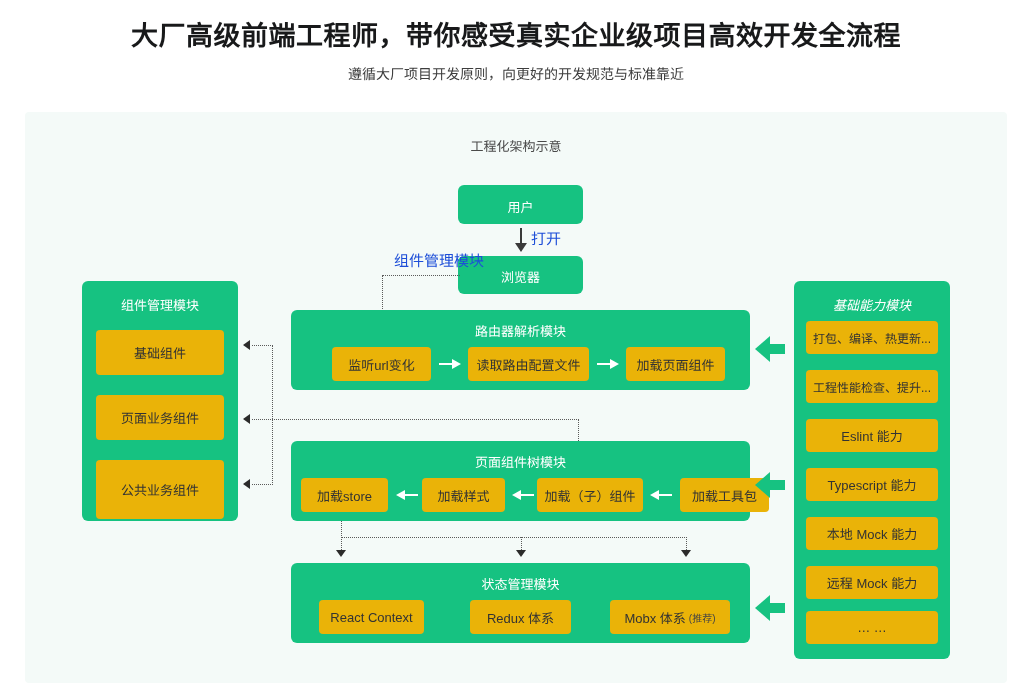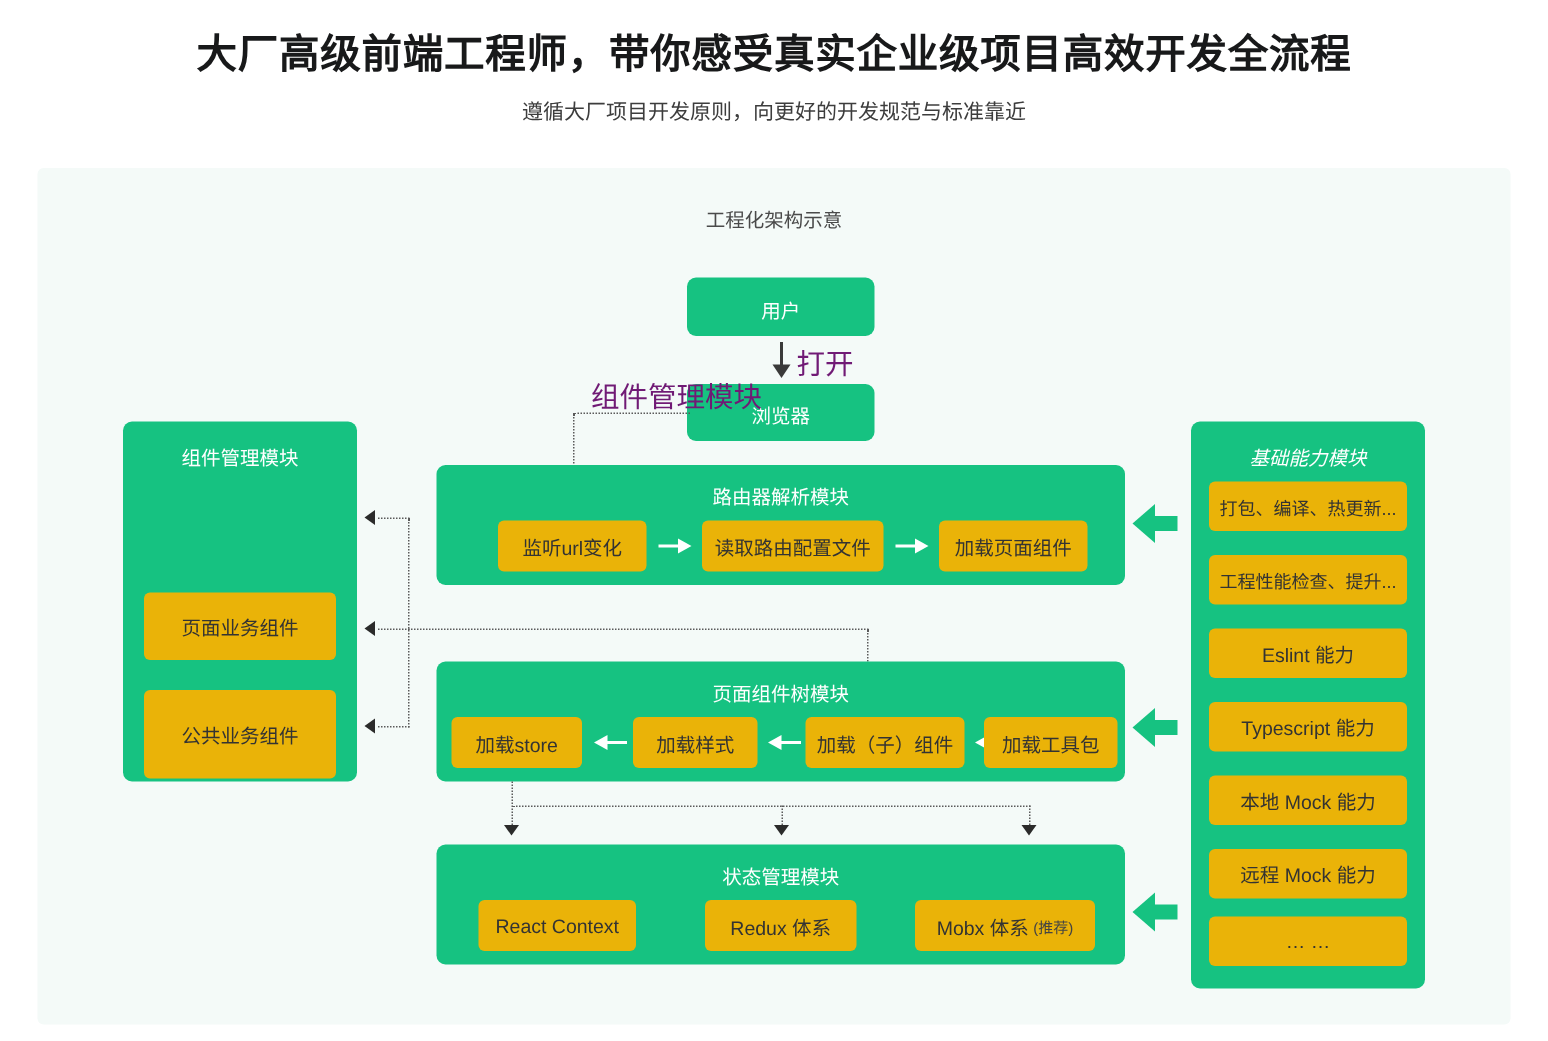--- a/index.html
+++ b/index.html
@@ -136,21 +136,21 @@
     border-bottom: 13px solid transparent;
     border-right: 15px solid #16c281;
   }
   .fat-arrow-left .tail {
     position: absolute; left: 14px; top: 8px;
     width: 16px; height: 10px;
     background: #16c281;
   }
   .label-text {
     position: absolute;
-    font-size: 19px; color: #701a75;
+    font-size: 15px; color: #1d4ed8;
     white-space: nowrap;
   }
 </style>
 </head>
 <body>
 
 <div class="page">
 
   <div class="title">大厂高级前端工程师，带你感受真实企业级项目高效开发全流程</div>
   <div class="subtitle">遵循大厂项目开发原则，向更好的开发规范与标准靠近</div>
@@ -171,20 +171,21 @@
     <div class="box-label" style="top:11px;">浏览器</div>
   </div>
 
   <div class="h-dotted" style="left:382px; top:275px; width:78px;"></div>
   <div class="v-dotted" style="left:382px; top:275px; height:60px;"></div>
   <div class="arrow-down" style="left:377px; top:333px;"></div>
   <div class="label-text" style="left:394px; top:249px;">组件管理模块</div>
 
   <div class="green-box" style="left:82px; top:281px; width:156px; height:240px;">
     <div class="group-title" style="top:14px;">组件管理模块</div>
+    <div class="white-card" style="left:14px; top:49px; width:128px; height:45px;">基础组件</div>
     <div class="white-card" style="left:14px; top:114px; width:128px; height:45px;">页面业务组件</div>
     <div class="white-card" style="left:14px; top:179px; width:128px; height:59px;">公共业务组件</div>
   </div>
 
   <div class="v-dotted" style="left:272px; top:345px; height:140px;"></div>
   <div class="h-dotted" style="left:252px; top:345px; width:21px;"></div>
   <div class="h-dotted" style="left:252px; top:419px; width:21px;"></div>
   <div class="h-dotted" style="left:252px; top:484px; width:21px;"></div>
   <div class="arrow-left" style="left:243px; top:340px;"></div>
   <div class="arrow-left" style="left:243px; top:414px;"></div>
@@ -208,21 +209,21 @@
     <div class="group-title" style="top:11px;">页面组件树模块</div>
     <div class="white-card" style="left:10px; top:37px; width:87px; height:34px;">加载store</div>
     <div class="arrow-glyph left" style="left:105px; top:49px;"></div>
     <div class="arrow-shaft" style="left:113px; top:53px; width:14px;"></div>
     <div class="white-card" style="left:131px; top:37px; width:83px; height:34px;">加载样式</div>
     <div class="arrow-glyph left" style="left:221px; top:49px;"></div>
     <div class="arrow-shaft" style="left:229px; top:53px; width:14px;"></div>
     <div class="white-card" style="left:246px; top:37px; width:106px; height:34px;">加载（子）组件</div>
     <div class="arrow-glyph left" style="left:359px; top:49px;"></div>
     <div class="arrow-shaft" style="left:367px; top:53px; width:14px;"></div>
-    <div class="white-card" style="left:365px; top:37px; width:89px; height:34px;">加载工具包</div>
+    <div class="white-card" style="left:389px; top:37px; width:89px; height:34px;">加载工具包</div>
   </div>
 
   <div class="v-dotted" style="left:341px; top:521px; height:31px;"></div>
   <div class="h-dotted" style="left:341px; top:537px; width:346px;"></div>
   <div class="v-dotted" style="left:521px; top:537px; height:15px;"></div>
   <div class="v-dotted" style="left:686px; top:537px; height:15px;"></div>
   <div class="arrow-down" style="left:336px; top:550px;"></div>
   <div class="arrow-down" style="left:516px; top:550px;"></div>
   <div class="arrow-down" style="left:681px; top:550px;"></div>
 

